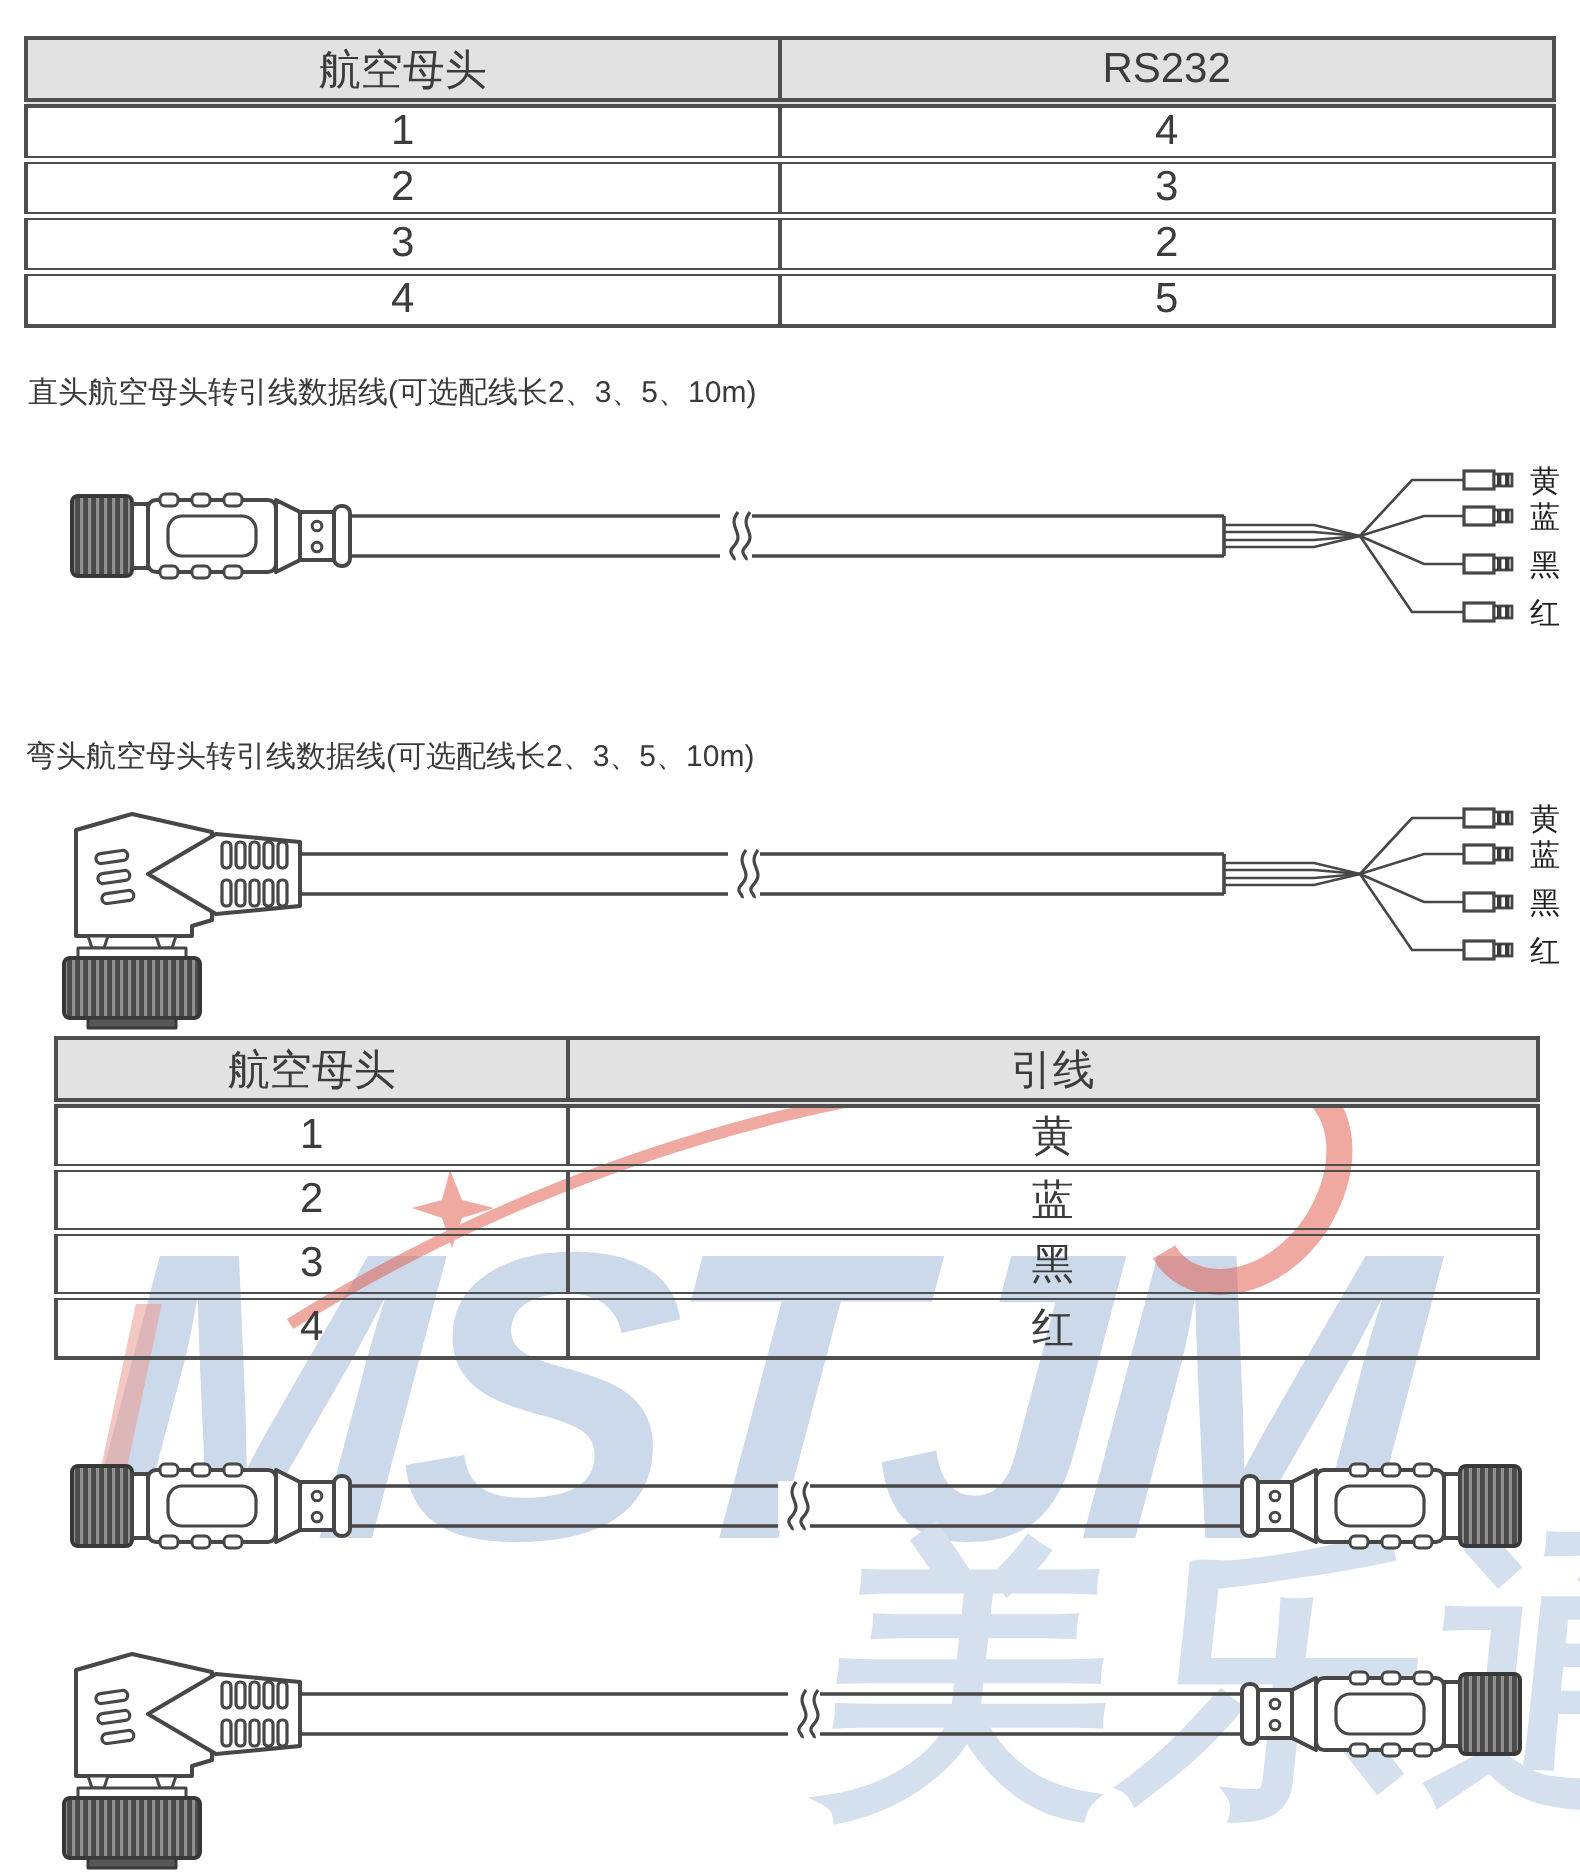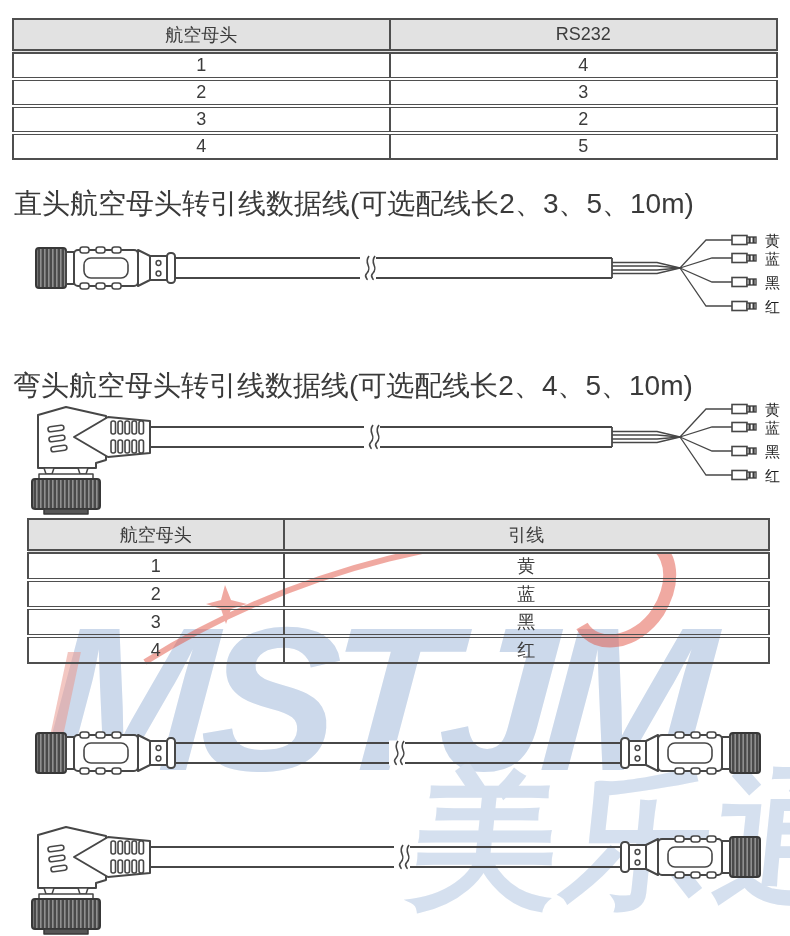--- a/index.html
+++ b/index.html
@@ -1,34 +1,34 @@
 <!DOCTYPE html>
 <html><head>
 <meta charset="utf-8">
 <style>
   html,body{margin:0;padding:0;background:#fff;}
   #app{position:relative;width:790px;height:936px;background:#ffffff;overflow:hidden;
        font-family:"Liberation Sans","DejaVu Sans",sans-serif;color:#3a3a3a;}
 
   
   table.t{position:absolute;border-collapse:collapse;table-layout:fixed;
-          text-align:center;font-size:18px;color:#3c3c3c;z-index:2;
+          text-align:center;font-size:21px;color:#3c3c3c;z-index:2;
           border:2px solid #4f4f4f;}
   table.t th{background:#e2e2e2;font-weight:normal;height:29px;padding:0;
              border-left:2px solid #4f4f4f;border-right:2px solid #4f4f4f;
              border-bottom:5px double #4f4f4f;}
   table.t td{height:23px;padding:0;background:transparent;
              border-left:2px solid #4f4f4f;border-right:2px solid #4f4f4f;
              border-bottom:4px double #4f4f4f;}
   table.t tr:last-child td{border-bottom:2px solid #4f4f4f;}
   #table1{left:12px;top:18px;width:766px;}
   #table2{left:27px;top:518px;width:743px;}
 
   
-  .title{position:absolute;font-size:28px;color:#3a3a3a;white-space:nowrap;z-index:2;line-height:1.15;}
+  .title{position:absolute;font-size:15px;color:#3a3a3a;white-space:nowrap;z-index:2;line-height:1.15;}
   #title1{left:14px;top:188px;}
   #title2{left:13px;top:370px;}
   #title3{left:27px;top:686px;}
   #title4{left:25px;top:800px;}
 
   
   #diagrams{position:absolute;left:0;top:0;z-index:1;pointer-events:none;}
   .wl{font-size:15px;fill:#1e1e1e;}
 
   
@@ -84,21 +84,21 @@
           <td>2</td>
         </tr>
       <tr>
           <td>4</td>
           <td>5</td>
         </tr>
     </tbody>
   </table>
 
   <div id="title1" class="title">直头航空母头转引线数据线(可选配线长2、3、5、10m)</div>
-  <div id="title2" class="title">弯头航空母头转引线数据线(可选配线长2、4、5、10m)</div>
+  <div id="title2" class="title">弯头航空母头转引线数据线(可选配线长2、3、5、10m)</div>
 
   <table id="table2" class="t">
     <colgroup>
         <col style="width:34.5%">
         <col style="width:65.5%">
       </colgroup>
     <thead>
       <tr>
         <th>航空母头</th>
         <th>引线</th>

